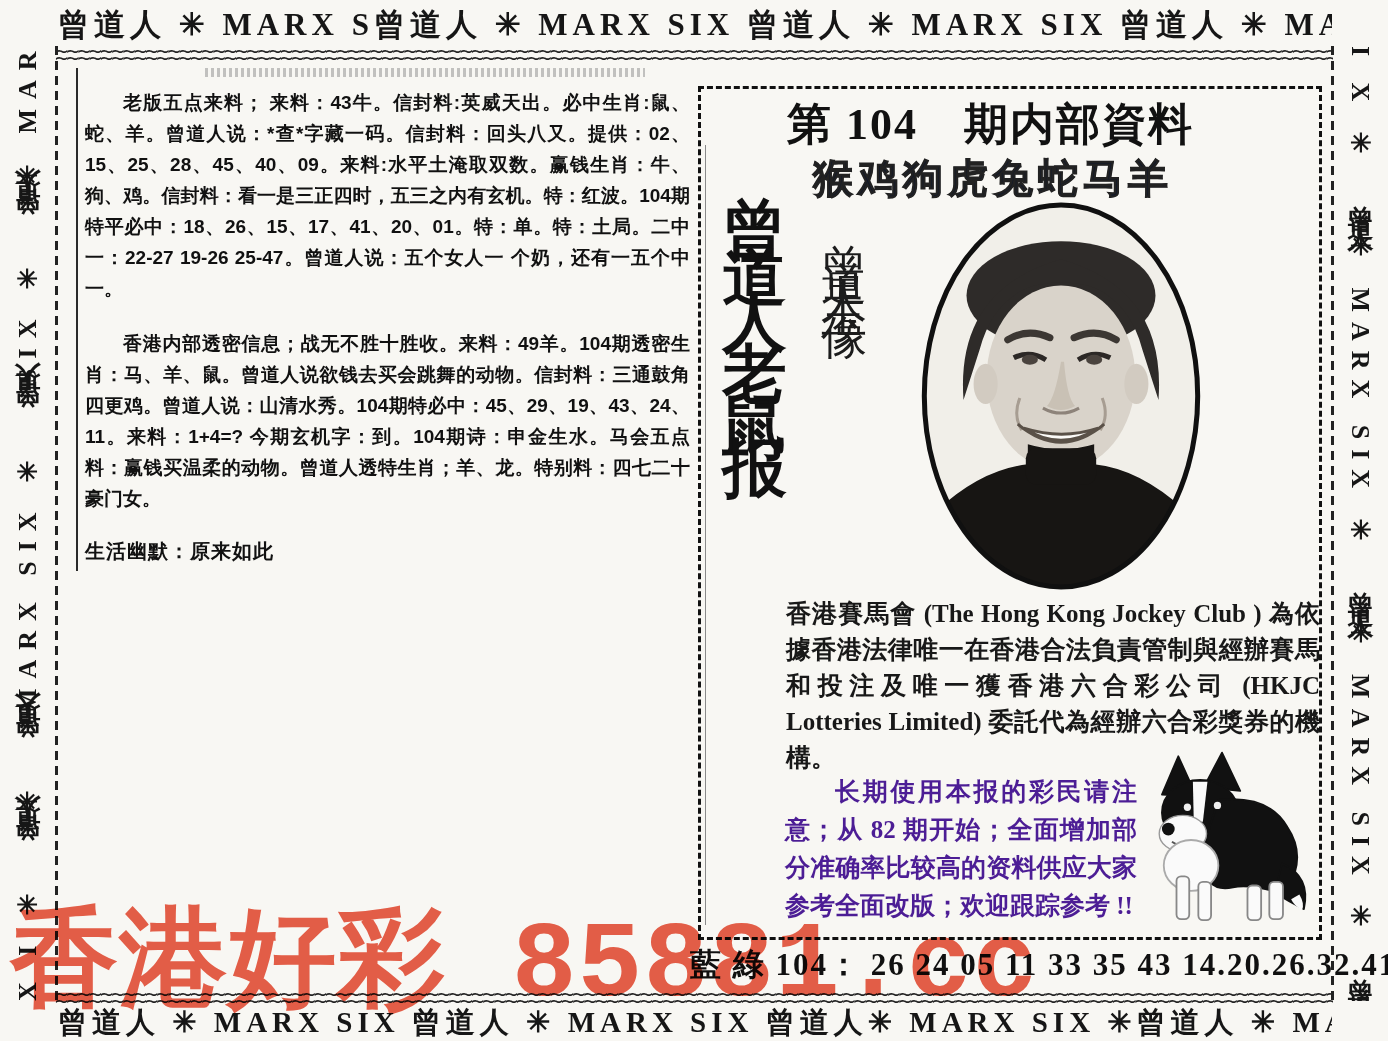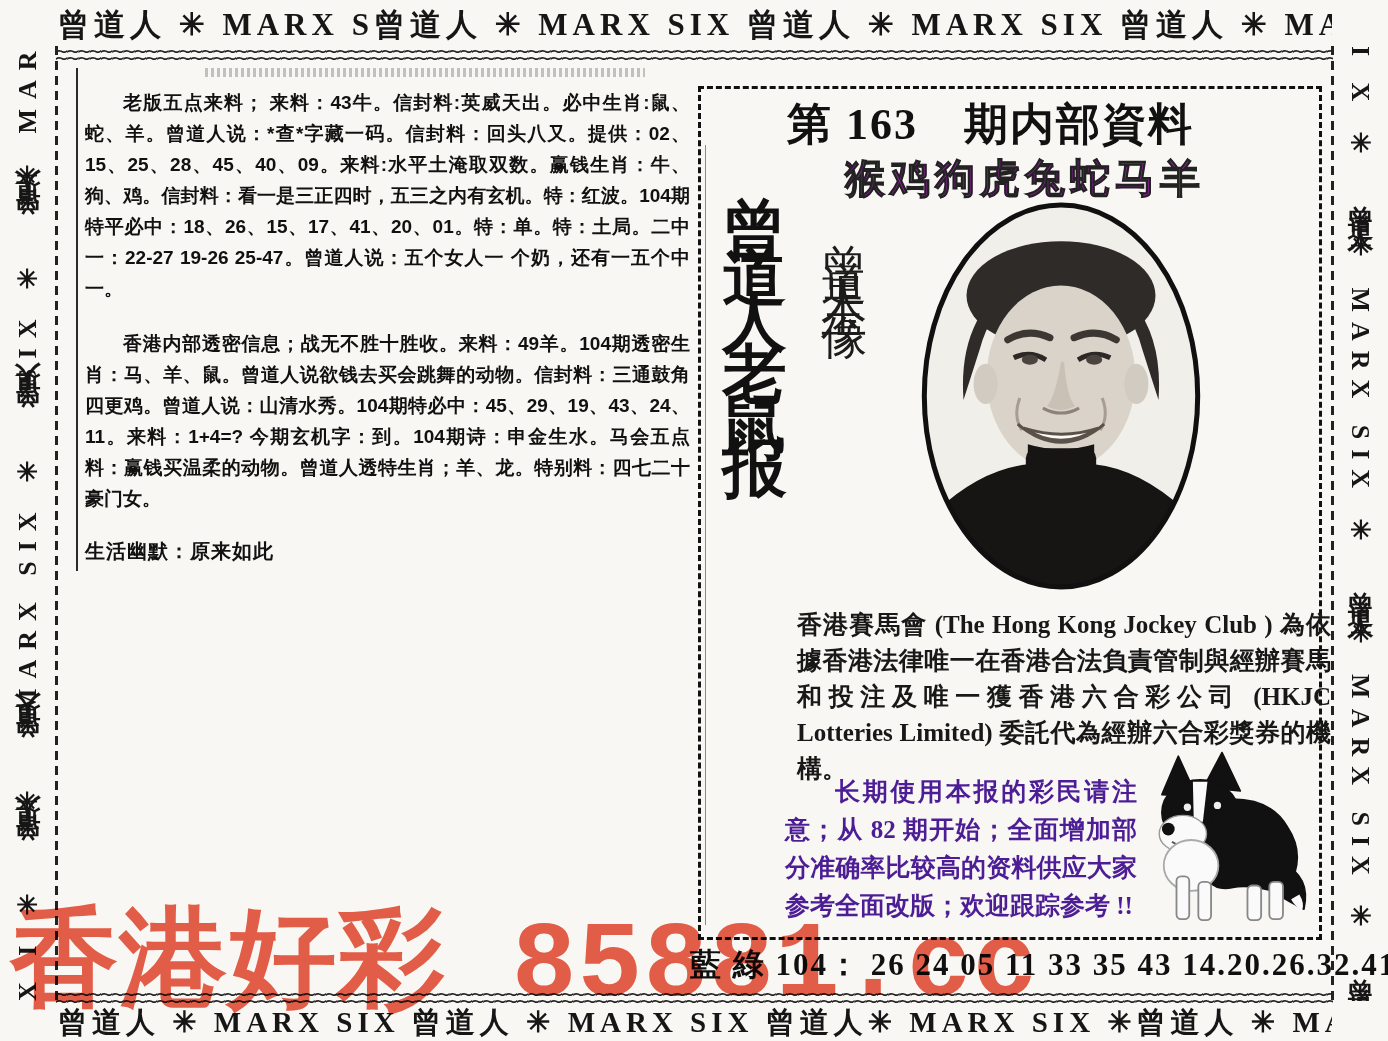--- a/index.html
+++ b/index.html
@@ -69,38 +69,38 @@
   }
   .panel-title{
     position:absolute;left:86px;top:6px;width:520px;
     font-family:"Liberation Serif",serif;font-weight:700;
     font-size:44px;letter-spacing:2px;white-space:nowrap;
   }
   .zodiac{
     position:absolute;left:112px;top:62px;
     font-family:Liberation Sans, sans-serif;font-weight:700;
     font-size:40px;letter-spacing:5px;white-space:nowrap;
-    -webkit-text-stroke:1px #222;color:#a21caf;margin-left:32px;
+    -webkit-text-stroke:1px #222;color:#0f172a;
   }
   .masthead-v{
     position:absolute;left:4px;top:56px;height:780px;
     writing-mode:vertical-rl;
     font-family:"Liberation Serif",serif;font-weight:700;
     font-size:64px;letter-spacing:48px;line-height:92px;
     border-left:1px solid #8a8a8a;padding-left:2px;
   }
   .caption-v{
     position:absolute;left:104px;top:118px;height:360px;
     writing-mode:vertical-rl;
     font-family:"Liberation Serif",serif;font-weight:400;
     font-size:46px;letter-spacing:18px;line-height:78px;color:#1c1c1c;
   }
   .portrait{position:absolute;left:214px;top:110px;width:292px;height:394px;}
   .hkjc{
-    position:absolute;left:84px;top:506px;width:534px;margin:12px;
+    position:absolute;left:84px;top:506px;width:534px;margin:1px;
     font-family:"Liberation Serif",serif;font-weight:600;
     font-size:25px;line-height:36px;text-align:justify;color:#181818;
   }
   .notice{
     position:absolute;left:84px;top:684px;width:352px;margin:0;
     font-family:"Liberation Serif",serif;font-weight:700;
     font-size:25px;line-height:38px;text-align:justify;text-indent:2em;color:#4c1d95;
   }
   .dog{position:absolute;left:430px;top:656px;width:182px;height:190px;}
   .numbers-line{
@@ -132,21 +132,21 @@
 
   <div class="left-col">
     <div class="noise-line"></div>
     <p>老版五点来料； 来料：43牛。信封料:英威天出。必中生肖:鼠、蛇、羊。曾道人说：*查*字藏一码。信封料：回头八又。提供：02、15、25、28、45、40、09。来料:水平土淹取双数。赢钱生肖：牛、狗、鸡。信封料：看一是三正四时，五三之内有玄机。特：红波。104期特平必中：18、26、15、17、41、20、01。特：单。特：土局。二中一：22-27 19-26 25-47。曾道人说：五个女人一 个奶，还有一五个中一。</p>
     <p>香港内部透密信息；战无不胜十胜收。来料：49羊。104期透密生肖：马、羊、鼠。曾道人说欲钱去买会跳舞的动物。信封料：三通鼓角四更鸡。曾道人说：山清水秀。104期特必中：45、29、19、43、24、11。来料：1+4=? 今期玄机字：到。104期诗：申金生水。马会五点料：赢钱买温柔的动物。曾道人透特生肖；羊、龙。特别料：四七二十豪门女。</p>
     <div class="humor-title">生活幽默：原来如此</div>
 
   </div>
 
   <div class="panel-box">
-    <div class="panel-title">第 163　期内部資料</div>
+    <div class="panel-title">第 104　期内部資料</div>
     <div class="zodiac">猴鸡狗虎兔蛇马羊</div>
     <div class="masthead-v">曾道人老鼠报</div>
     <div class="caption-v">曾道人玉像</div>
 
     <svg class="portrait" viewBox="0 0 290 392" aria-hidden="true">
       <defs>
         <clipPath id="ovalClip">
             <ellipse cx="145" cy="196" rx="136" ry="190"></ellipse>
           </clipPath>
       </defs>

